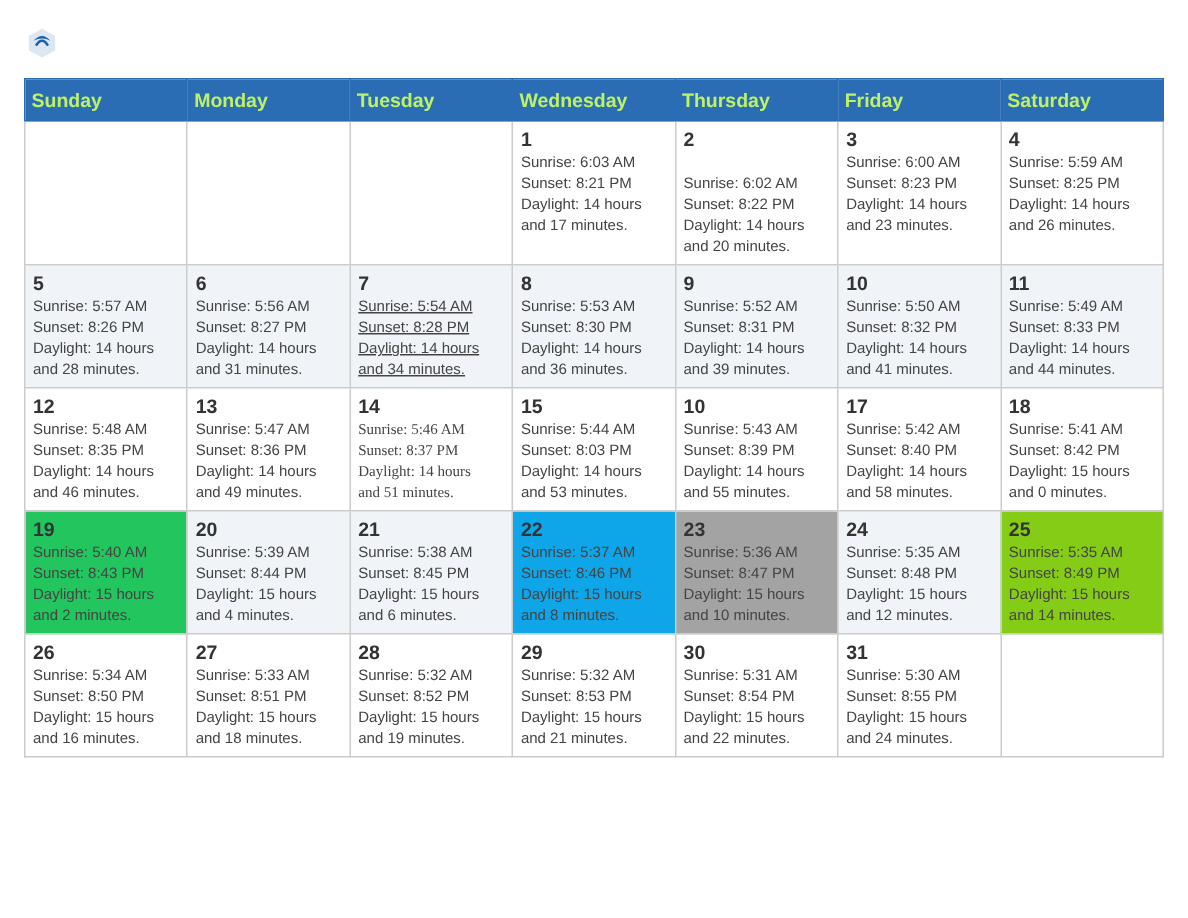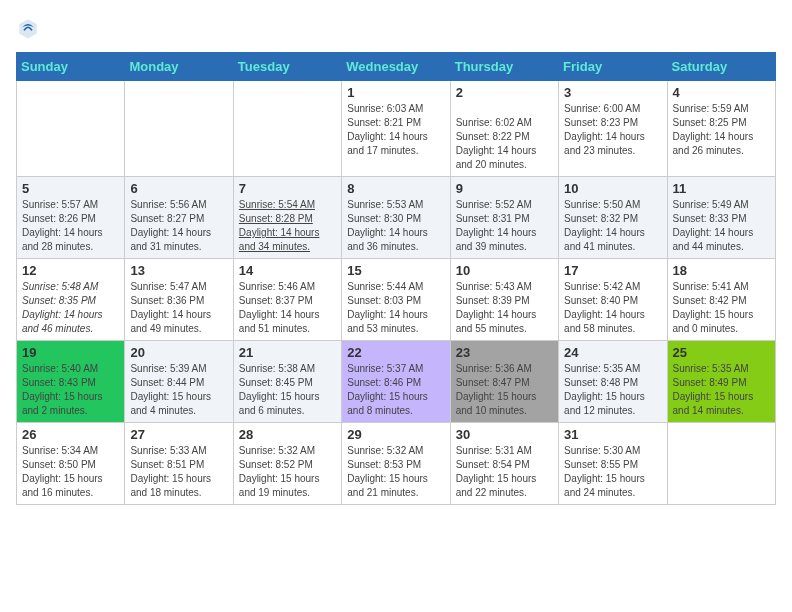--- a/index.html
+++ b/index.html
@@ -47,21 +47,21 @@
       font-size: 16px;
       color: #555;
     }
     .calendar {
       width: 100%;
       border-collapse: collapse;
       border: 1px solid #ccc;
     }
     .calendar th {
       background-color: #2a6db5;
-      color: #5eead4;
+      color: #bef264;
       font-size: 13px;
       padding: 6px 4px;
       text-align: left;
       border: 1px solid #2a6db5;
       font-weight: bold;
     }
     .calendar td {
       vertical-align: top;
       border: 1px solid #ccc;
       padding: 4px 5px;
@@ -203,35 +203,35 @@
           <span class="day-number">11</span>
           <div class="day-info" style="white-space: pre-line;">Sunrise: 5:49 AM
 Sunset: 8:33 PM
 Daylight: 14 hours
 and 44 minutes.</div>
         </td>
       </tr>
       <tr>
         <td>
           <span class="day-number">12</span>
-          <div class="day-info" style="white-space: pre-line; font-style: italic;">Sunrise: 5:48 AM
+          <div class="day-info" style="white-space: pre-line;">Sunrise: 5:48 AM
 Sunset: 8:35 PM
 Daylight: 14 hours
 and 46 minutes.</div>
         </td>
         <td>
           <span class="day-number">13</span>
           <div class="day-info" style="white-space: pre-line;">Sunrise: 5:47 AM
 Sunset: 8:36 PM
 Daylight: 14 hours
 and 49 minutes.</div>
         </td>
         <td>
           <span class="day-number">14</span>
-          <div class="day-info" style="white-space: pre-line;">Sunrise: 5:46 AM
+          <div class="day-info" style="white-space: pre-line; font-family: Liberation Serif, serif;">Sunrise: 5:46 AM
 Sunset: 8:37 PM
 Daylight: 14 hours
 and 51 minutes.</div>
         </td>
         <td>
           <span class="day-number">15</span>
           <div class="day-info" style="white-space: pre-line;">Sunrise: 5:44 AM
 Sunset: 8:03 PM
 Daylight: 14 hours
 and 53 minutes.</div>
@@ -273,21 +273,21 @@
 Daylight: 15 hours
 and 4 minutes.</div>
         </td>
         <td style="background: rgb(240, 244, 248);">
           <span class="day-number">21</span>
           <div class="day-info" style="white-space: pre-line;">Sunrise: 5:38 AM
 Sunset: 8:45 PM
 Daylight: 15 hours
 and 6 minutes.</div>
         </td>
-        <td style="background: #c4b5fd; margin-left: 33px;">
+        <td style="background: #0ea5e9; margin-left: 33px;">
           <span class="day-number">22</span>
           <div class="day-info" style="white-space: pre-line;">Sunrise: 5:37 AM
 Sunset: 8:46 PM
 Daylight: 15 hours
 and 8 minutes.</div>
         </td>
         <td style="background: #a3a3a3;">
           <span class="day-number">23</span>
           <div class="day-info" style="white-space: pre-line;">Sunrise: 5:36 AM
 Sunset: 8:47 PM

